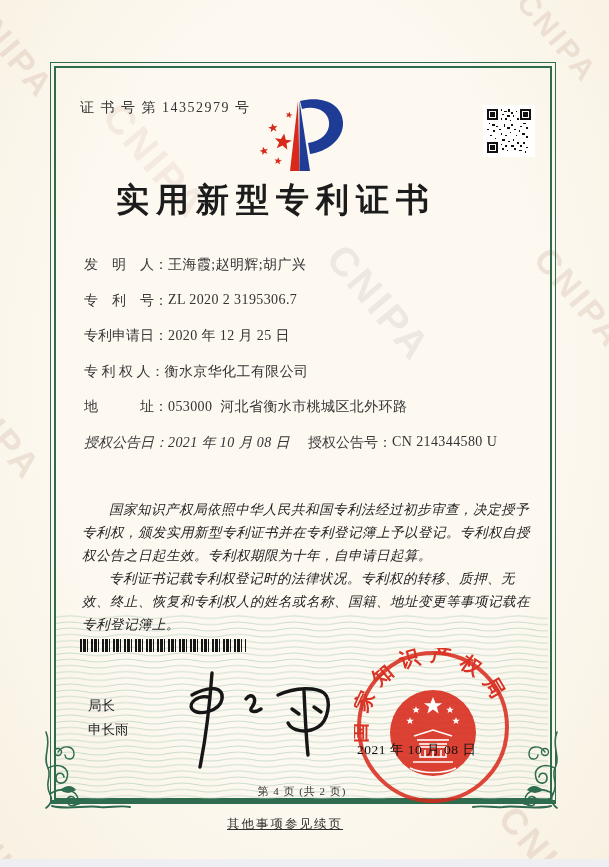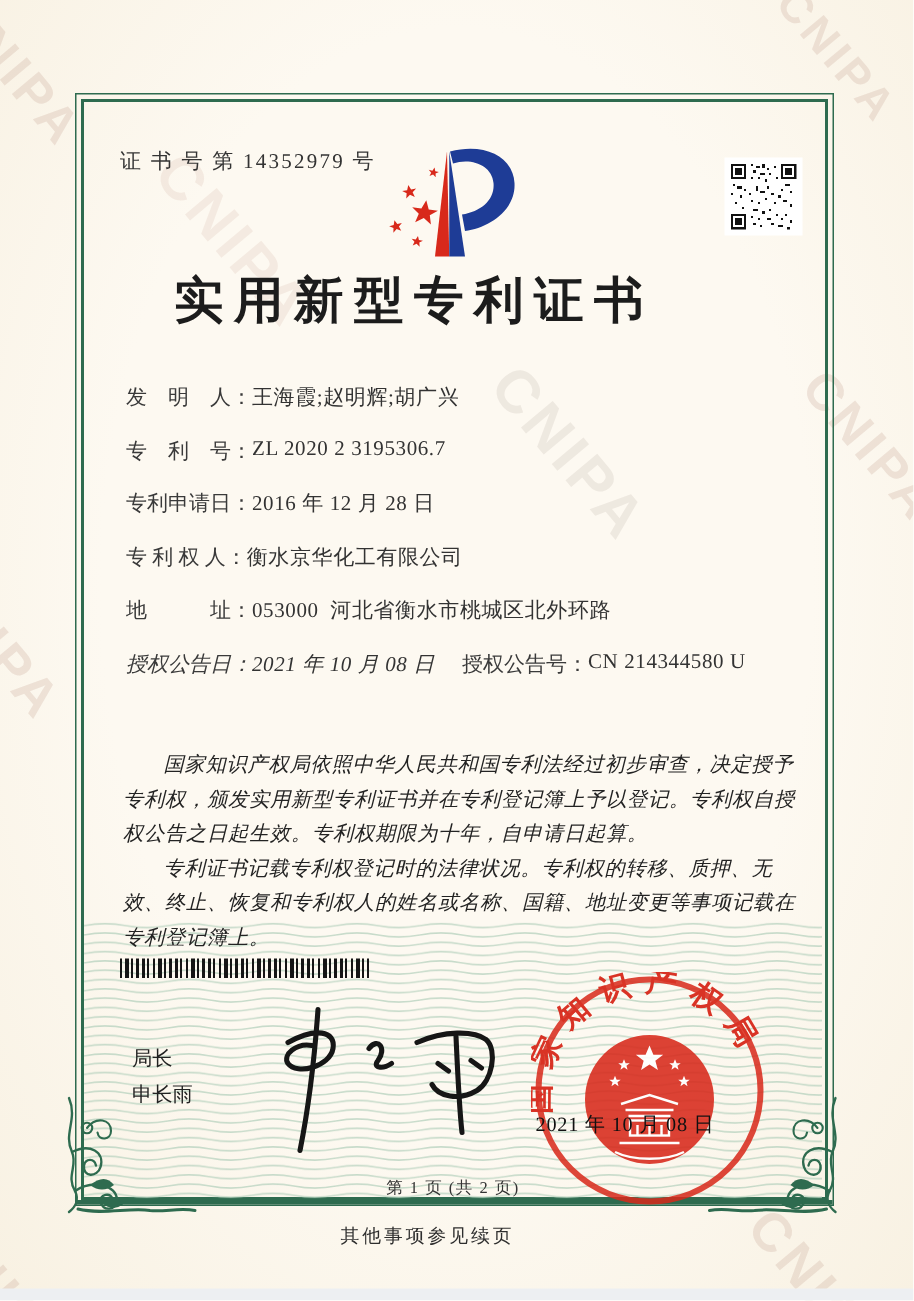--- a/index.html
+++ b/index.html
@@ -45,21 +45,21 @@
   .signature{position:absolute;left:158px;top:665px;width:185px;height:110px;}
   .seal{position:absolute;left:354px;top:648px;width:158px;height:158px;opacity:.95;}
   .seal-date{position:absolute;left:357px;top:741px;width:150px;font-size:13.5px;
              color:#111;letter-spacing:.5px;z-index:5;}
   .corner-orn{position:absolute;width:95px;height:80px;}
   .corner-orn.left{left:38px;top:730px;}
   .corner-orn.right{left:470px;top:730px;transform:scaleX(-1);}
   .page-label{position:absolute;left:50px;top:784px;width:504px;text-align:center;
               font-size:11px;letter-spacing:1px;color:#333;}
   .cont-note{position:absolute;left:30px;top:816px;width:510px;text-align:center;
-             font-size:12.5px;letter-spacing:2px;color:#2e2e2e;}
+             font-size:12.5px;letter-spacing:2px;color:#2e2e2e;text-decoration:underline;}
 </style>
 </head>
 <body>
 
 <div class="paper">
 
   <div class="wm" style="left:-14px;top:-10px;font-size:34px">CNIPA</div>
   <div class="wm" style="left:536px;top:-14px;font-size:30px">CNIPA</div>
   <div class="wm" style="left:128px;top:94px;font-size:40px;color:rgba(215,180,170,0.22)">CNIPA</div>
   <div class="wm" style="left:352px;top:236px;font-size:40px;color:rgba(205,195,185,0.30)">CNIPA</div>
@@ -197,21 +197,21 @@
   <div class="title">实用新型专利证书</div>
 
   <div class="fields">
     <div class="frow">
       <span class="flabel">发　明　人：</span><span class="fval">王海霞;赵明辉;胡广兴</span>
     </div>
     <div class="frow">
       <span class="flabel">专　利　号：</span><span class="fval">ZL 2020 2 3195306.7</span>
     </div>
     <div class="frow">
-      <span class="flabel">专利申请日：</span><span class="fval">2016 年 12 月 28 日</span>
+      <span class="flabel">专利申请日：</span><span class="fval">2020 年 12 月 25 日</span>
     </div>
     <div class="frow">
       <span class="flabel">专 利 权 人：</span><span class="fval">衡水京华化工有限公司</span>
     </div>
     <div class="frow">
       <span class="flabel">地　　　址：</span><span class="fval">053000  河北省衡水市桃城区北外环路</span>
     </div>
     <div class="frow">
       <span class="pair first"><span class="flabel">授权公告日：</span><span class="fval">2021 年 10 月 08 日</span></span>
       <span class="pair"><span class="flabel">授权公告号：</span><span class="fval">CN 214344580 U</span></span>
@@ -265,17 +265,17 @@
         <path d="M65,96 h28"></path>
         <rect x="66" y="99" width="26" height="10"></rect>
         <path d="M71,109 v-7 M79,109 v-7 M87,109 v-7"></path>
         <path d="M59,114 h40"></path>
         <path d="M56,120 C68,126 90,126 102,120"></path>
       </g>
     </g>
   </svg>
   <div class="seal-date">2021 年 10 月 08 日</div>
 
-  <div class="page-label">第 1 页 (共 2 页)</div>
+  <div class="page-label">第 4 页 (共 2 页)</div>
   <div class="cont-note">其他事项参见续页</div>
 
   <div class="bottom-strip"></div>
 </div>
 
 </body></html>

